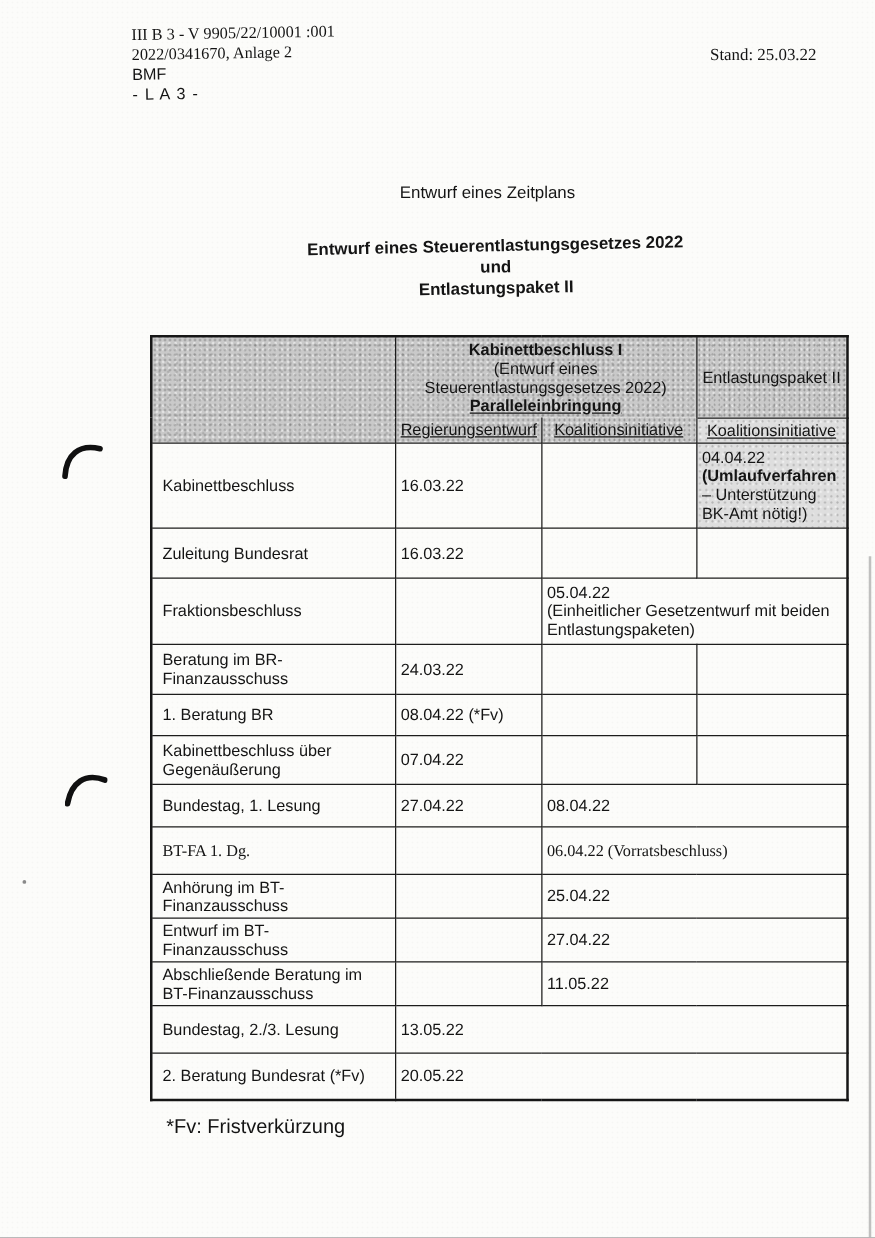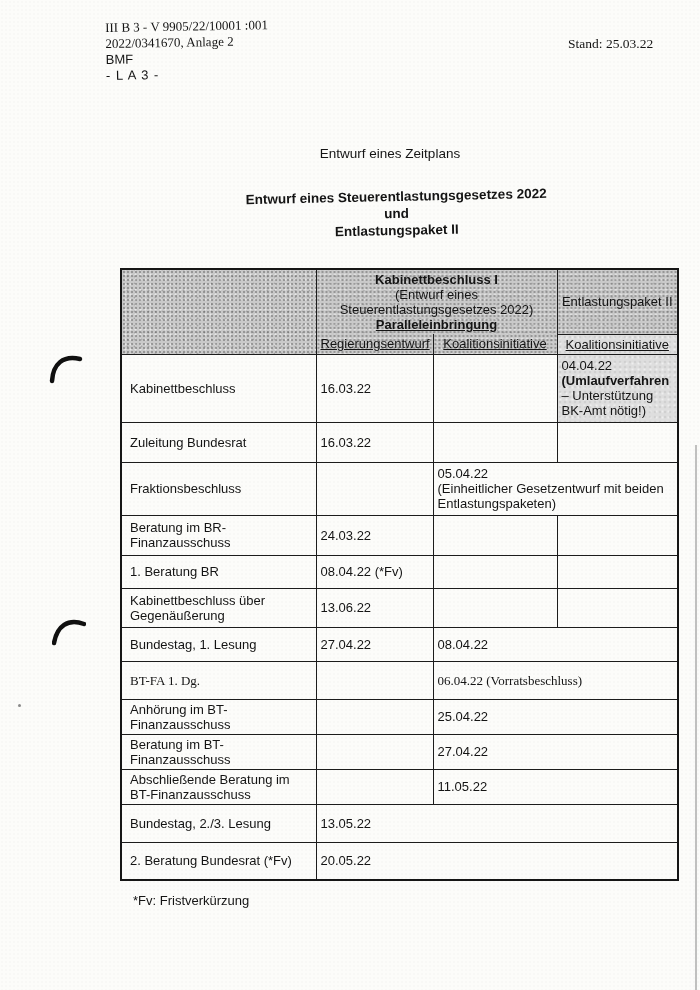--- a/index.html
+++ b/index.html
@@ -63,21 +63,21 @@
   tbody tr:nth-child(4){height:40px;}
   tbody tr:nth-child(5){height:33px;}
   tbody tr:nth-child(6){height:39px;}
   tbody tr:nth-child(7){height:34px;}
   tbody tr:nth-child(8){height:38px;font-family:Liberation Serif, serif;}
   tbody tr:nth-child(9){height:35px;padding-left:20px;}
   tbody tr:nth-child(10){height:35px;}
   tbody tr:nth-child(11){height:35px;}
   tbody tr:nth-child(12){height:38px;padding-left:19px;}
   tbody tr:nth-child(13){height:38px;}
-  .footnote{position:absolute;left:133px;top:893px;font-size:13px;}
+  .footnote{position:absolute;left:133px;top:893px;font-size:16px;}
 </style>
 </head>
 <body>
 
 <div class="page">
 
   <svg class="mark m1" width="34" height="32" viewBox="0 0 34 32">
     <path d="M3 29 C 4 12, 14 3, 31 7" fill="none" stroke="#101010" stroke-width="4.5" stroke-linecap="round"></path>
   </svg>
   <svg class="mark m2" width="34" height="32" viewBox="0 0 34 32">
@@ -167,21 +167,21 @@
 
       <tr>
         <td class="label-cell">1. Beratung BR</td>
         <td class="date">08.04.22 (*Fv)</td>
         <td class="date"></td>
         <td class="date"></td>
       </tr>
 
       <tr>
         <td class="label-cell">Kabinettbeschluss über Gegenäußerung</td>
-        <td class="date">13.06.22</td>
+        <td class="date">07.04.22</td>
         <td class="date"></td>
         <td class="date"></td>
       </tr>
 
       <tr>
         <td class="label-cell">Bundestag, 1. Lesung</td>
         <td class="date">27.04.22</td>
         <td class="date" colspan="2">08.04.22</td>
       </tr>
 
@@ -191,21 +191,21 @@
         <td class="date" colspan="2">06.04.22 (Vorratsbeschluss)</td>
       </tr>
 
       <tr>
         <td class="label-cell">Anhörung im BT-Finanzausschuss</td>
         <td class="date"></td>
         <td class="date" colspan="2">25.04.22</td>
       </tr>
 
       <tr>
-        <td class="label-cell">Beratung im BT-Finanzausschuss</td>
+        <td class="label-cell">Entwurf im BT-Finanzausschuss</td>
         <td class="date"></td>
         <td class="date" colspan="2">27.04.22</td>
       </tr>
 
       <tr>
         <td class="label-cell">Abschließende Beratung im BT-Finanzausschuss</td>
         <td class="date"></td>
         <td class="date" colspan="2">11.05.22</td>
       </tr>
 

